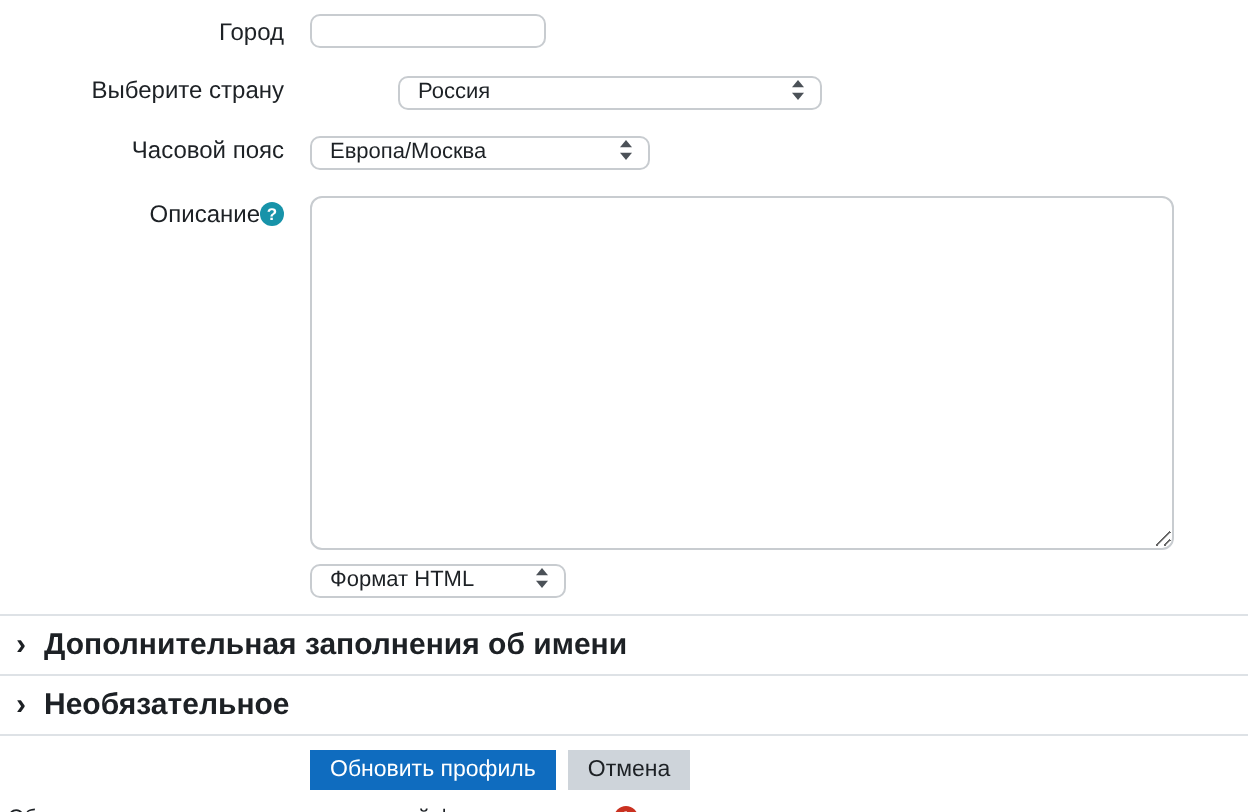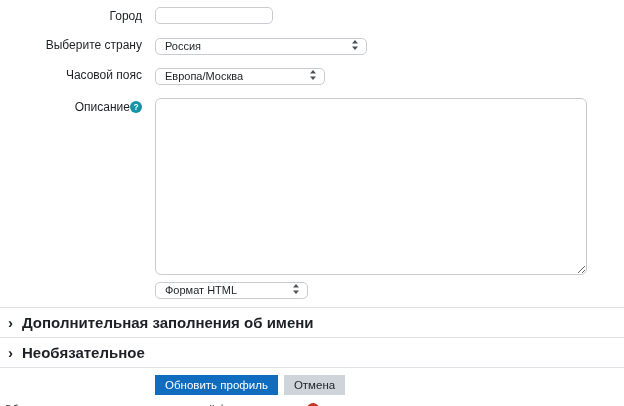--- a/index.html
+++ b/index.html
@@ -12,21 +12,21 @@
     overflow: hidden;
   }
   .form-area { padding-top: 7px; }
   .form-row { display: flex; align-items: flex-start; margin-bottom: 12px; }
   .label-col {
     width: 155px; flex: 0 0 155px;
     padding: 2px 13px 0 18px;
     display: flex; justify-content: flex-end; align-items: flex-start;
     font-size: 12px; line-height: 14px;
   }
-  .row-country { margin-bottom: 11px; }
+  .row-country { margin-bottom: 11px; gap: 44px; }
   .row-timezone { margin-bottom: 13px; }
   .row-description { margin-bottom: 5px; }
   .row-format { margin-bottom: 0; padding-left: 155px; }
 
   input.text-field {
     width: 118px; height: 17px;
     border: 1px solid #c8ccd0; border-radius: 5px;
     padding: 0 8px; font-size: 11px;
     font-family: "Liberation Sans", sans-serif;
     outline: none; background: #fff; color: #1d2125;
@@ -34,21 +34,21 @@
   .select-wrap { position: relative; display: inline-block; }
   select.sel {
     appearance: none; -webkit-appearance: none; -moz-appearance: none;
     height: 17px; border: 1px solid #c8ccd0; border-radius: 5px;
     padding: 0 22px 0 9px; font-size: 11px; line-height: 15px;
     font-family: "Liberation Sans", sans-serif;
     background: #fff; color: #1d2125; outline: none;
   }
   .w-country { width: 212px; }
   .w-timezone { width: 170px; }
-  .w-format { width: 153px; }
+  .w-format { width: 128px; }
   .arrow-icon {
     position: absolute; right: 8px; top: 4px;
     pointer-events: none; line-height: 0;
   }
   textarea.desc {
     width: 432px; height: 177px;
     border: 1px solid #c8ccd0; border-radius: 6px;
     padding: 6px 8px; font-size: 11px;
     font-family: "Liberation Sans", sans-serif;
     resize: both; outline: none; background: #fff;

